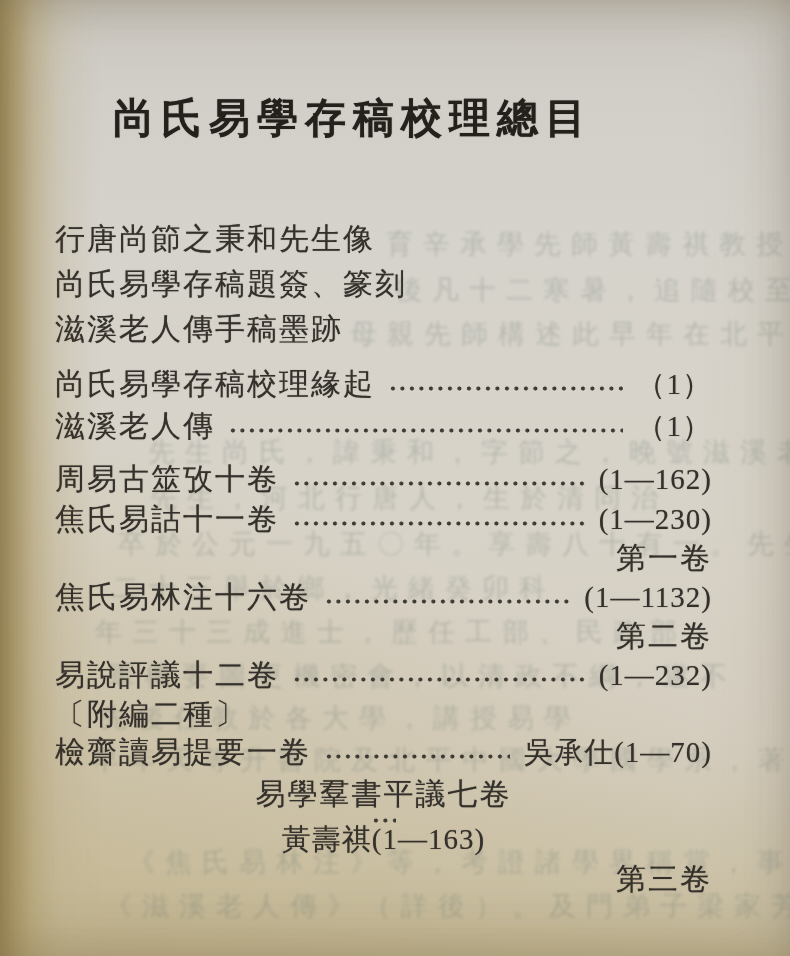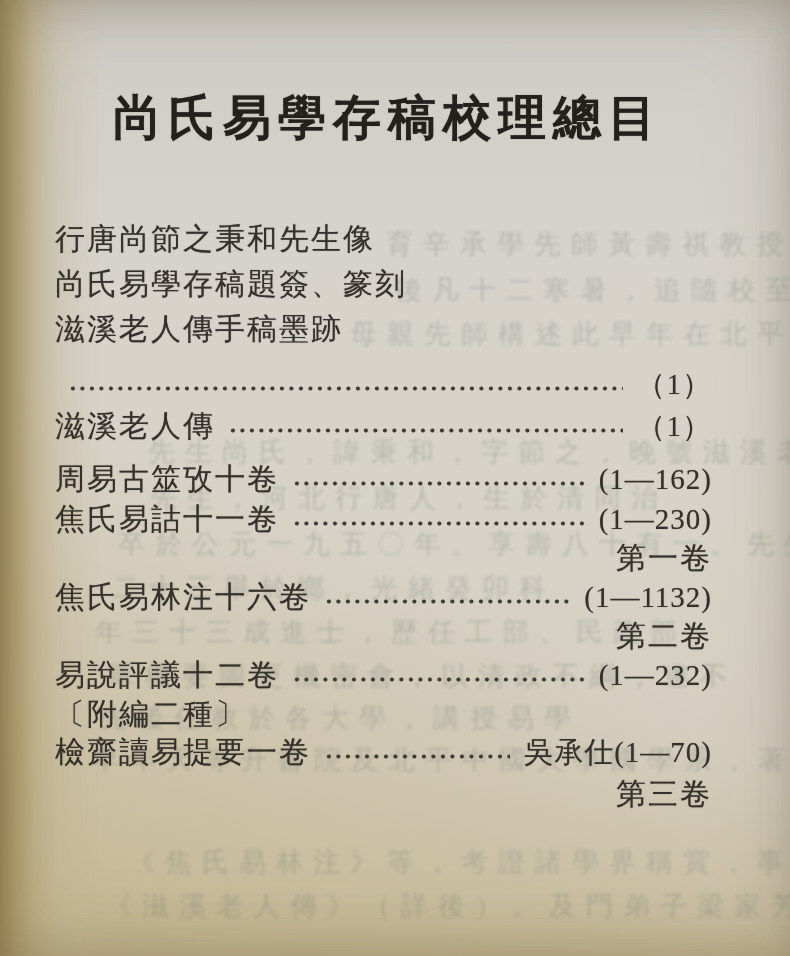--- a/index.html
+++ b/index.html
@@ -29,21 +29,21 @@
     position:absolute;white-space:nowrap;
     color:#6f7d74;opacity:.30;filter:blur(1.4px);
     font-size:27px;letter-spacing:10px;pointer-events:none;
   }
   .content{
     position:absolute;left:55px;right:78px;top:0;
     color:#34302b;
   }
   .title{
     margin:90px 0 17px 58px;
-    font-size:48px;line-height:56px;font-weight:bold;
+    font-size:41px;line-height:56px;font-weight:bold;
     letter-spacing:7px;color:#24211d;
     text-shadow:0 0 1px rgba(35,30,24,.65);
     white-space:nowrap;
   }
   .rows{margin-top:70px;}
   .row{
     display:flex;align-items:center;
     font-size:30px;line-height:40px;letter-spacing:2px;
     white-space:nowrap;
     text-shadow:0 0 1px rgba(50,44,36,.5);
@@ -89,20 +89,21 @@
         <div class="row">
           <span>行唐尚節之秉和先生像</span>
         </div>
         <div class="row">
           <span>尚氏易學存稿題簽、篆刻</span>
         </div>
         <div class="row">
           <span>滋溪老人傳手稿墨跡</span>
         </div>
         <div class="row">
+          <span>尚氏易學存稿校理緣起</span>
           <span class="leader"></span>
           <span class="ref">（1）</span>
         </div>
         <div class="row">
           <span>滋溪老人傳</span>
           <span class="leader"></span>
           <span class="ref">（1）</span>
         </div>
         <div class="row">
           <span>周易古筮攷十卷</span>
@@ -127,16 +128,21 @@
           <span class="ref">(1—232)</span>
         </div>
         <div class="row">
           <span>〔附編二種〕</span>
         </div>
         <div class="row">
           <span>檢齋讀易提要一卷</span>
           <span class="leader"></span>
           <span class="ref">吳承仕(1—70)</span>
         </div>
+        <div class="row">
+          <span>易學羣書平議七卷</span>
+          <span class="leader"></span>
+          <span class="ref">黃壽祺(1—163)</span>
+        </div>
         <div class="row volume"><span>第三卷</span></div>
       </div>
   </div>
 </div>
 
 </body></html>

